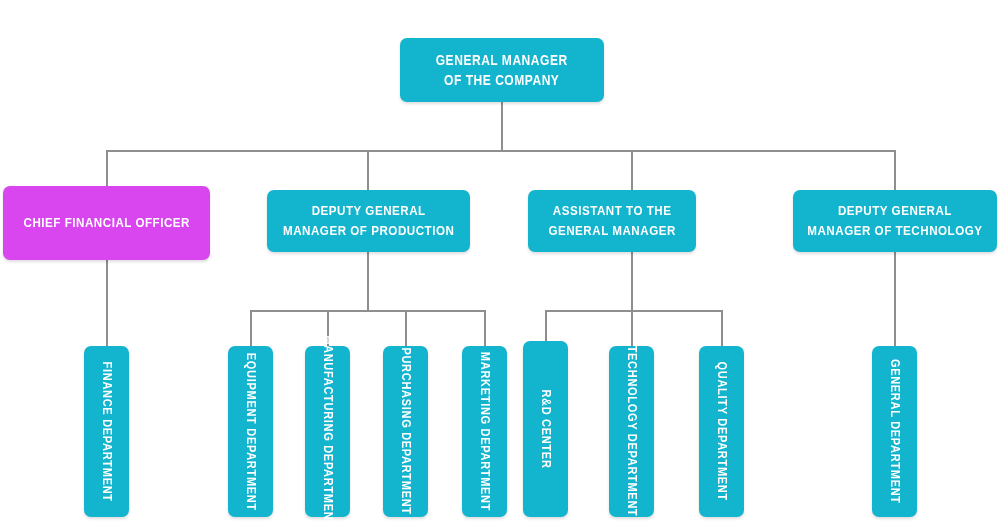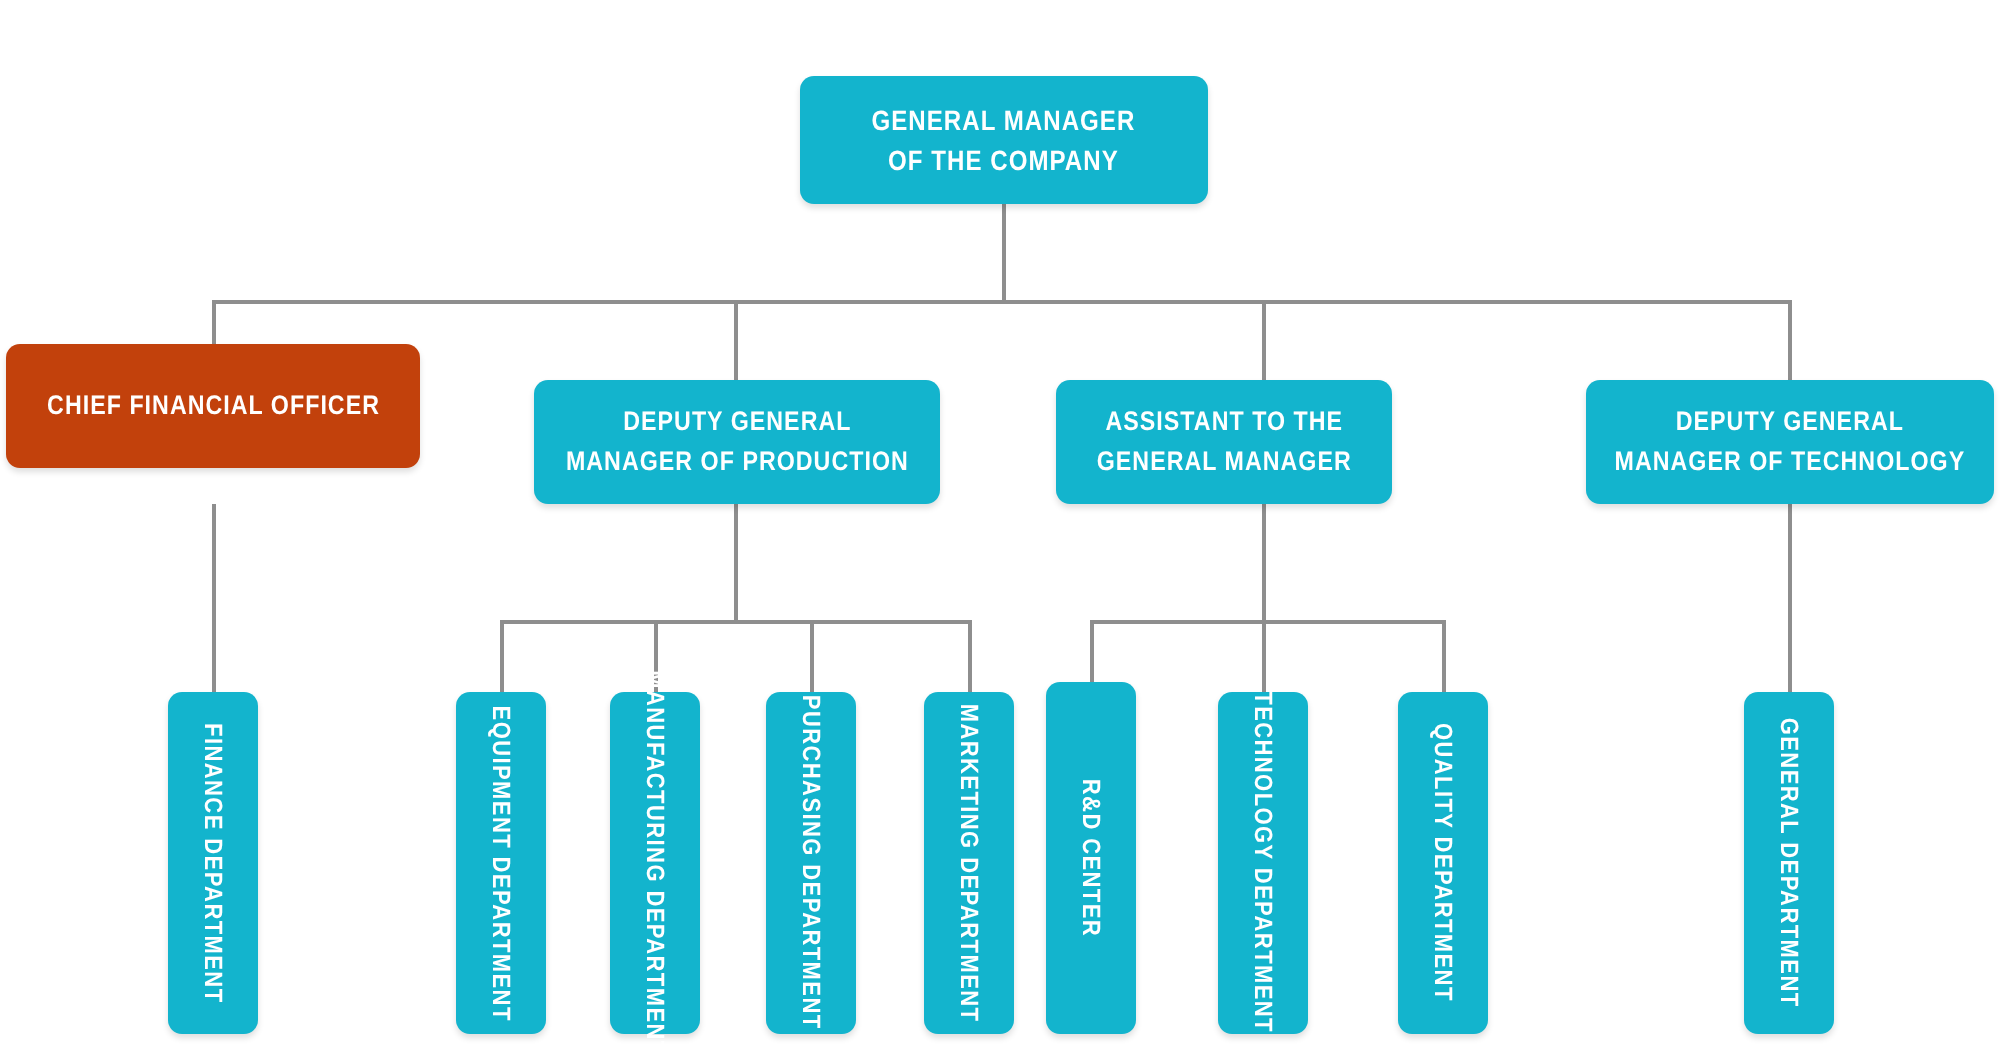--- a/index.html
+++ b/index.html
@@ -98,21 +98,21 @@
   <div class="line v" style="left: 631px; top: 290px; height: 37px; background: rgb(142, 142, 142);"></div>
   <div class="line v" style="left: 721px; top: 290px; height: 37px; background: rgb(142, 142, 142);"></div>
 
   <div class="line v" style="left: 894px; top: 232px; height: 95px; background: rgb(142, 142, 142);"></div>
 
   <div class="node horiz top" style="left: 400px; top: 18px; width: 204px; height: 64px; background: rgb(19, 180, 205);">
     <span class="label">GENERAL MANAGER
 OF THE COMPANY</span>
   </div>
 
-  <div class="node horiz" style="left: 3px; top: 152px; width: 207px; height: 62px; background: #c2410c;">
+  <div class="node horiz" style="left: 3px; top: 166px; width: 207px; height: 74px; background: #d946ef;">
     <span class="label">CHIEF FINANCIAL OFFICER</span>
   </div>
 
   <div class="node horiz" style="left: 267px; top: 170px; width: 203px; height: 62px; background: rgb(19, 180, 205);">
     <span class="label">DEPUTY GENERAL
 MANAGER OF PRODUCTION</span>
   </div>
 
   <div class="node horiz" style="left: 528px; top: 170px; width: 168px; height: 62px; background: rgb(19, 180, 205);">
     <span class="label">ASSISTANT TO THE

